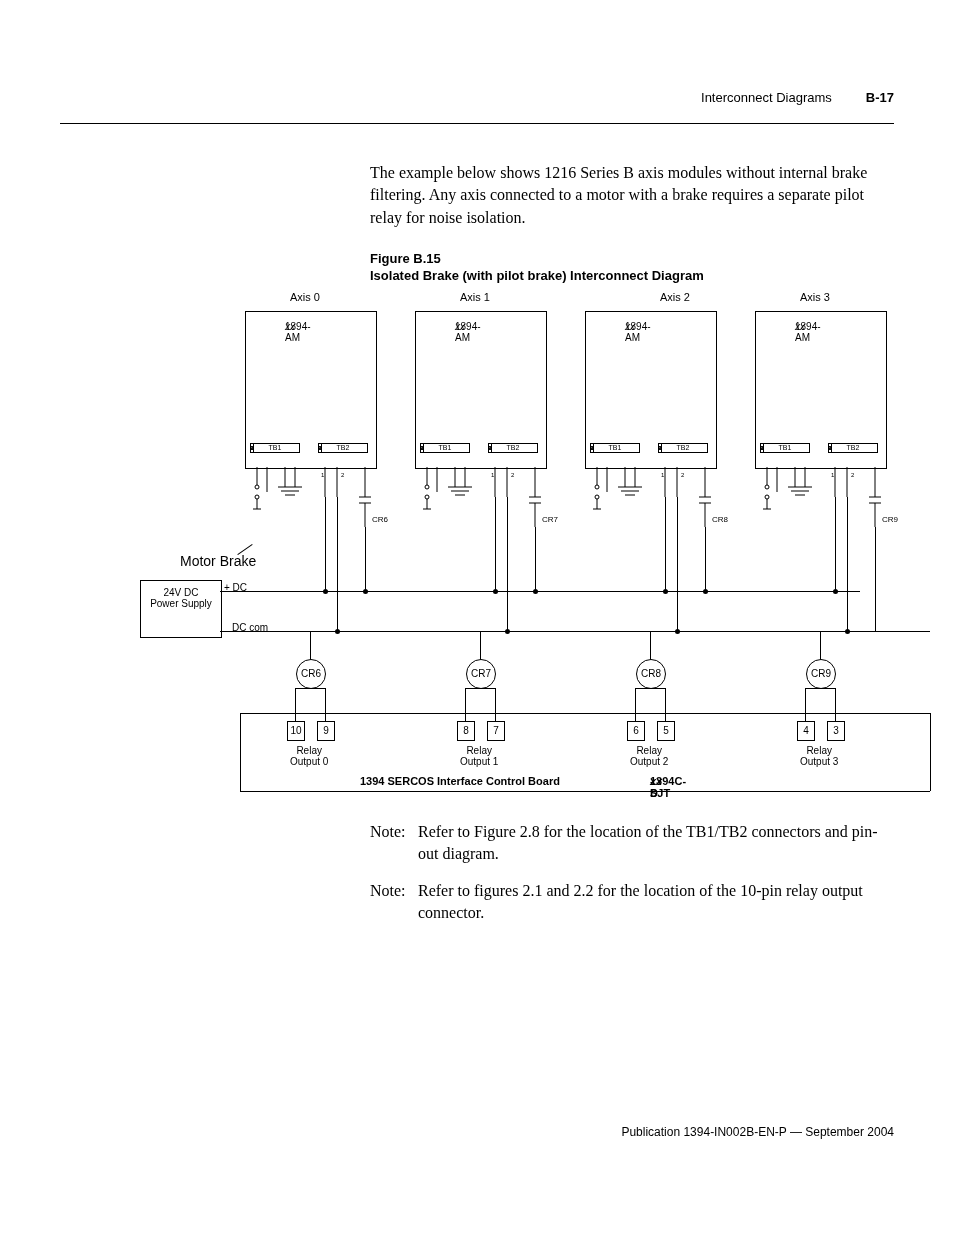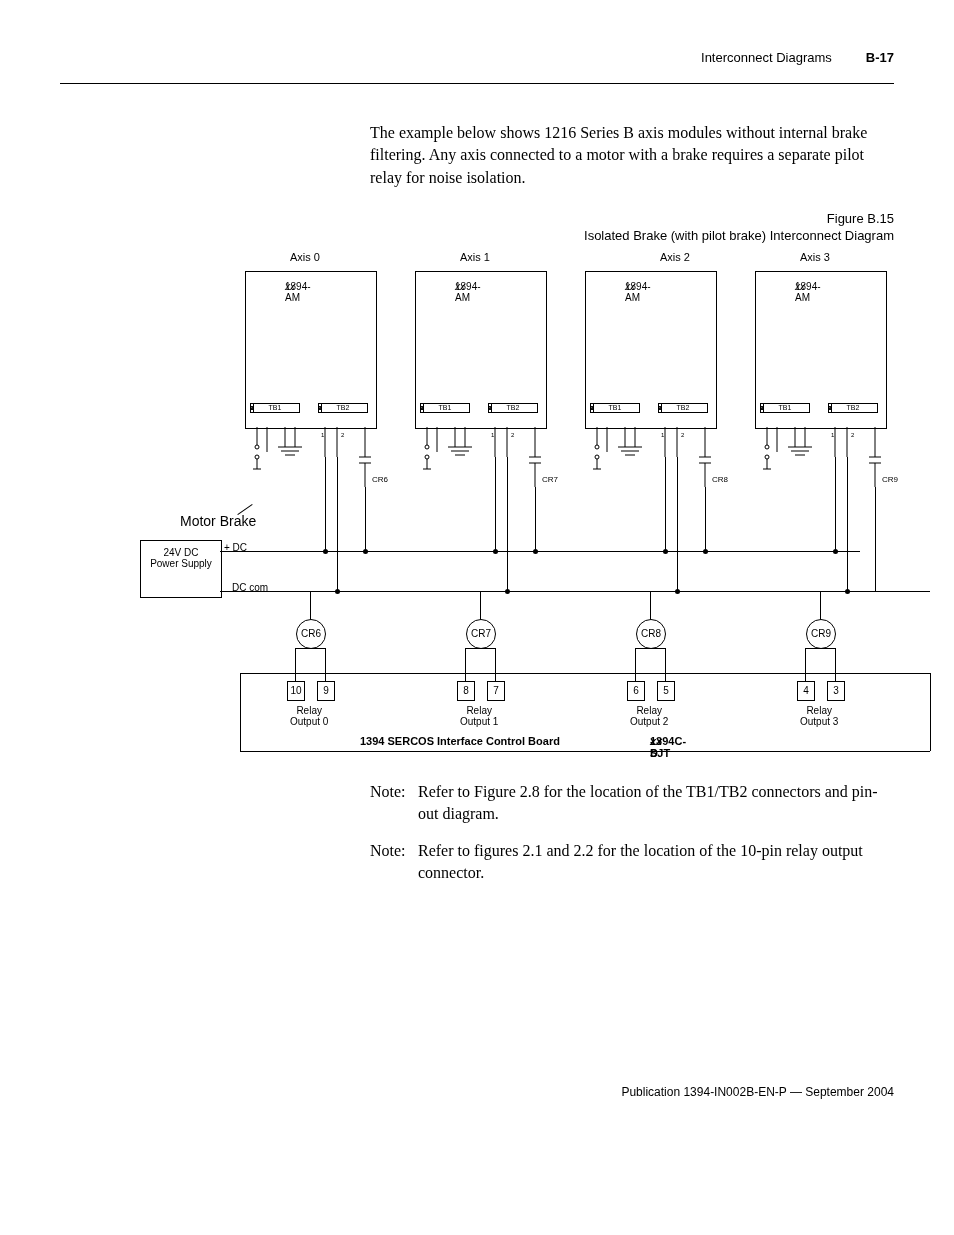--- a/index.html
+++ b/index.html
@@ -18,34 +18,34 @@
     margin: 14px 0 0 0;
   }
   .header {
     display: flex;
     justify-content: flex-end;
     align-items: baseline;
     gap: 34px;
     font-size: 13px;
     padding-bottom: 4px;
     font-family: Arial, Helvetica, sans-serif;
+    margin-top: 40px;
   }
   .header .pgnum { font-weight: bold; }
   .intro {
     margin: 38px 0 22px 310px;
     font-size: 16px;
     line-height: 1.4;
   }
   .fig-caption {
     margin: 10px 0 6px 310px;
     font-family: Arial, Helvetica, sans-serif;
     font-size: 13px;
-    font-weight: normal;
+    font-weight: bold;
     line-height: 1.3;
-    text-align: right;
   }
   .diagram-wrap {
     margin: 4px 0 18px 80px;
     width: 790px;
     height: 512px;
     position: relative;
     font-family: Arial, Helvetica, sans-serif;
     font-size: 11px;
   }
   .diagram-wrap * { position: absolute; }

